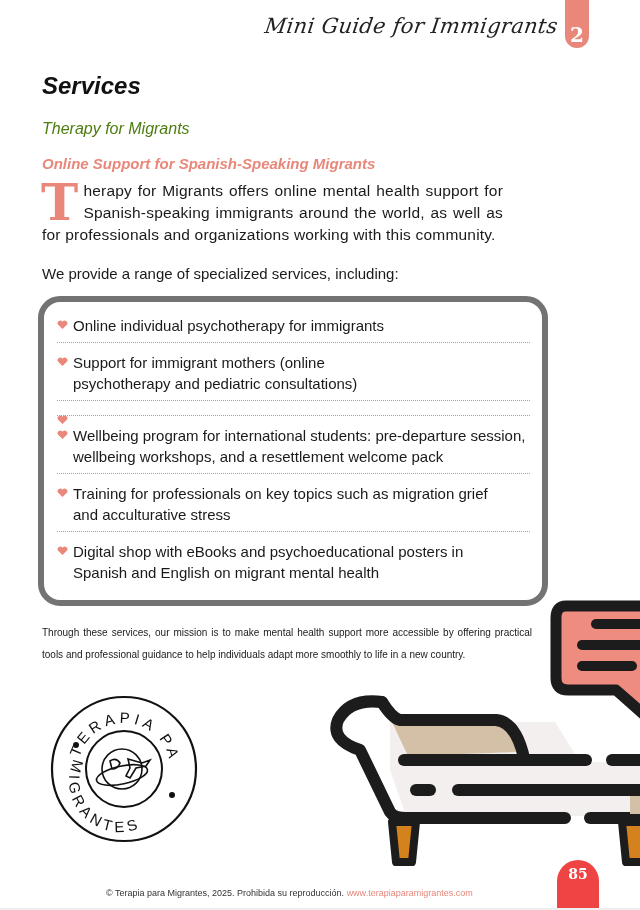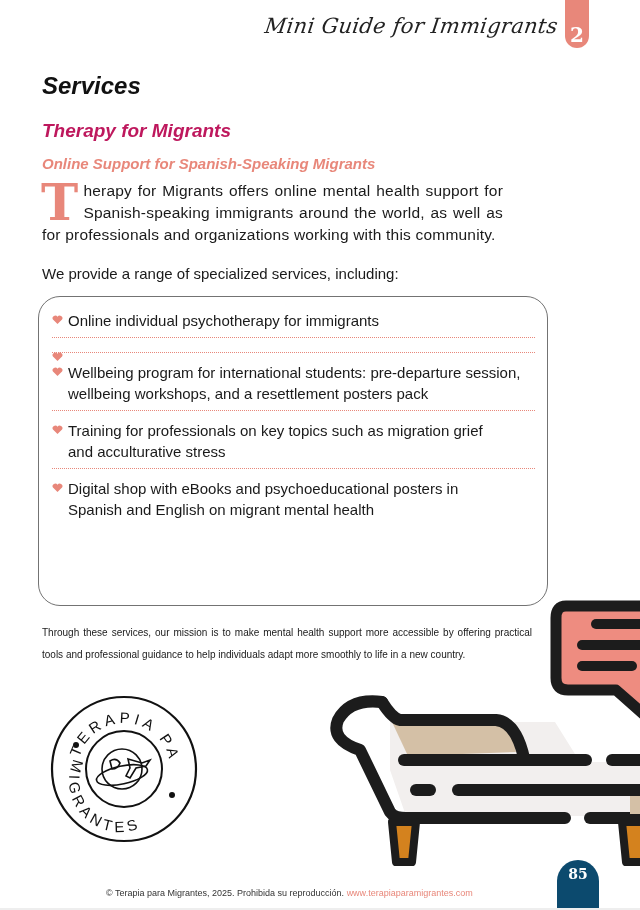--- a/index.html
+++ b/index.html
@@ -4,37 +4,37 @@
 <style>
   html, body { margin:0; padding:0; }
   body { width:640px; height:910px; background:#ffffff; position:relative; overflow:hidden;
          font-family:"Liberation Sans", sans-serif; color:#1a1a1a; }
   .header-title { position:absolute; right:82px; top:14px; font-family:"DejaVu Serif", serif; font-style:italic;
          font-size:21px; color:#222; letter-spacing:0.3px; transform:skewX(-8deg); }
   .chapter-tab { position:absolute; left:565px; top:0; width:24px; height:48px; background:#e8877a;
          border-radius:0 0 12px 12px; color:#fff; font-family:"DejaVu Serif", serif; font-weight:bold;
          font-size:20px; text-align:center; line-height:22px; padding-top:24px; box-sizing:border-box; }
   .section-title { position:absolute; left:42px; top:72px; font-weight:bold; font-style:italic; font-size:24px; color:#111; }
-  .org-title { position:absolute; left:42px; top:120px; font-weight:bold; font-style:italic; font-size:19px; color:#be185d; }
+  .org-title { position:absolute; left:42px; top:120px; font-weight:normal; font-style:italic; font-size:16px; color:#4d7c0f; }
   .org-subtitle { position:absolute; left:42px; top:155px; font-weight:bold; font-style:italic; font-size:15px; color:#e8877a; }
   .intro { position:absolute; left:42px; top:180px; width:461px; font-size:15.5px; line-height:22px; text-align:justify; letter-spacing:0.2px; }
   .dropcap { float:left; font-family:"DejaVu Serif", serif; font-weight:bold; color:#e8877a; font-size:50px;
              line-height:40px; margin:3px 5px 0 -1px; }
   .lead { position:absolute; left:42px; top:265px; font-size:15px; }
-  .services-box { position:absolute; left:38px; top:296px; width:510px; height:310px; border:1px solid #737373;
+  .services-box { position:absolute; left:38px; top:296px; width:510px; height:310px; border:6px solid #737373;
                   border-radius:22px; box-sizing:border-box; padding:10px 12px 0 13px; }
   .service-item { position:relative; padding:3px 0 5px 16px; font-size:15px; line-height:21.5px; border-bottom:1px dotted #e8877a; margin-bottom:6px; }
   .service-item:last-child { border-bottom:none; }
   .heart { position:absolute; left:0; top:8px; width:11px; height:10px; }
   .closing { position:absolute; left:42px; top:622px; width:490px; font-size:10px; line-height:22px; text-align:justify; }
   .logo { position:absolute; left:48px; top:693px; width:152px; height:152px; }
   .illustration { position:absolute; left:320px; top:590px; width:320px; height:280px; }
   .footer { position:absolute; left:106px; top:868px; font-size:9px; color:#333;margin-top:20px; }
   .footer .link { color:#e8877a; }
-  .page-tab { position:absolute; left:557px; top:860px; width:42px; height:50px; background:#0c4a6e;
+  .page-tab { position:absolute; left:557px; top:860px; width:42px; height:50px; background:#ef4444;
               border-radius:21px 21px 0 0; color:#fff; font-family:"DejaVu Serif", serif; font-weight:bold;
               font-size:14px; text-align:center; padding-top:6px; box-sizing:border-box; }
   .bottom-line { position:absolute; left:0; top:908px; width:640px; height:2px; background:#eee; }
 </style>
 </head>
 <body>
 
 <div class="header-title">Mini Guide for Immigrants</div>
 <div class="chapter-tab">2</div>
 
@@ -48,30 +48,36 @@
 
 <div class="lead">We provide a range of specialized services, including:</div>
 
 <div class="services-box">
   <div class="service-item">
     <svg class="heart" viewBox="0 0 12 11">
         <path d="M6 10 L1 5 A2.6 2.6 0 0 1 6 2 A2.6 2.6 0 0 1 11 5 Z" fill="#e8877a"></path>
       </svg>
     <span>Online individual psychotherapy for immigrants</span>
   </div>
+  <div class="service-item" style="padding-right:110px">
+    <svg class="heart" viewBox="0 0 12 11">
+        <path d="M6 10 L1 5 A2.6 2.6 0 0 1 6 2 A2.6 2.6 0 0 1 11 5 Z" fill="#e8877a"></path>
+      </svg>
+    <span>Support for immigrant mothers (online psychotherapy and pediatric consultations)</span>
+  </div>
   <div class="service-item" style="padding-right:100px">
     <svg class="heart" viewBox="0 0 12 11">
         <path d="M6 10 L1 5 A2.6 2.6 0 0 1 6 2 A2.6 2.6 0 0 1 11 5 Z" fill="#e8877a"></path>
       </svg>
   </div>
   <div class="service-item">
     <svg class="heart" viewBox="0 0 12 11">
         <path d="M6 10 L1 5 A2.6 2.6 0 0 1 6 2 A2.6 2.6 0 0 1 11 5 Z" fill="#e8877a"></path>
       </svg>
-    <span>Wellbeing program for international students: pre-departure session, wellbeing workshops, and a resettlement posters pack</span>
+    <span>Wellbeing program for international students: pre-departure session, wellbeing workshops, and a resettlement welcome pack</span>
   </div>
   <div class="service-item" style="padding-right:30px">
     <svg class="heart" viewBox="0 0 12 11">
         <path d="M6 10 L1 5 A2.6 2.6 0 0 1 6 2 A2.6 2.6 0 0 1 11 5 Z" fill="#e8877a"></path>
       </svg>
     <span>Training for professionals on key topics such as migration grief and acculturative stress</span>
   </div>
   <div class="service-item" style="padding-right:40px">
     <svg class="heart" viewBox="0 0 12 11">
         <path d="M6 10 L1 5 A2.6 2.6 0 0 1 6 2 A2.6 2.6 0 0 1 11 5 Z" fill="#e8877a"></path>

